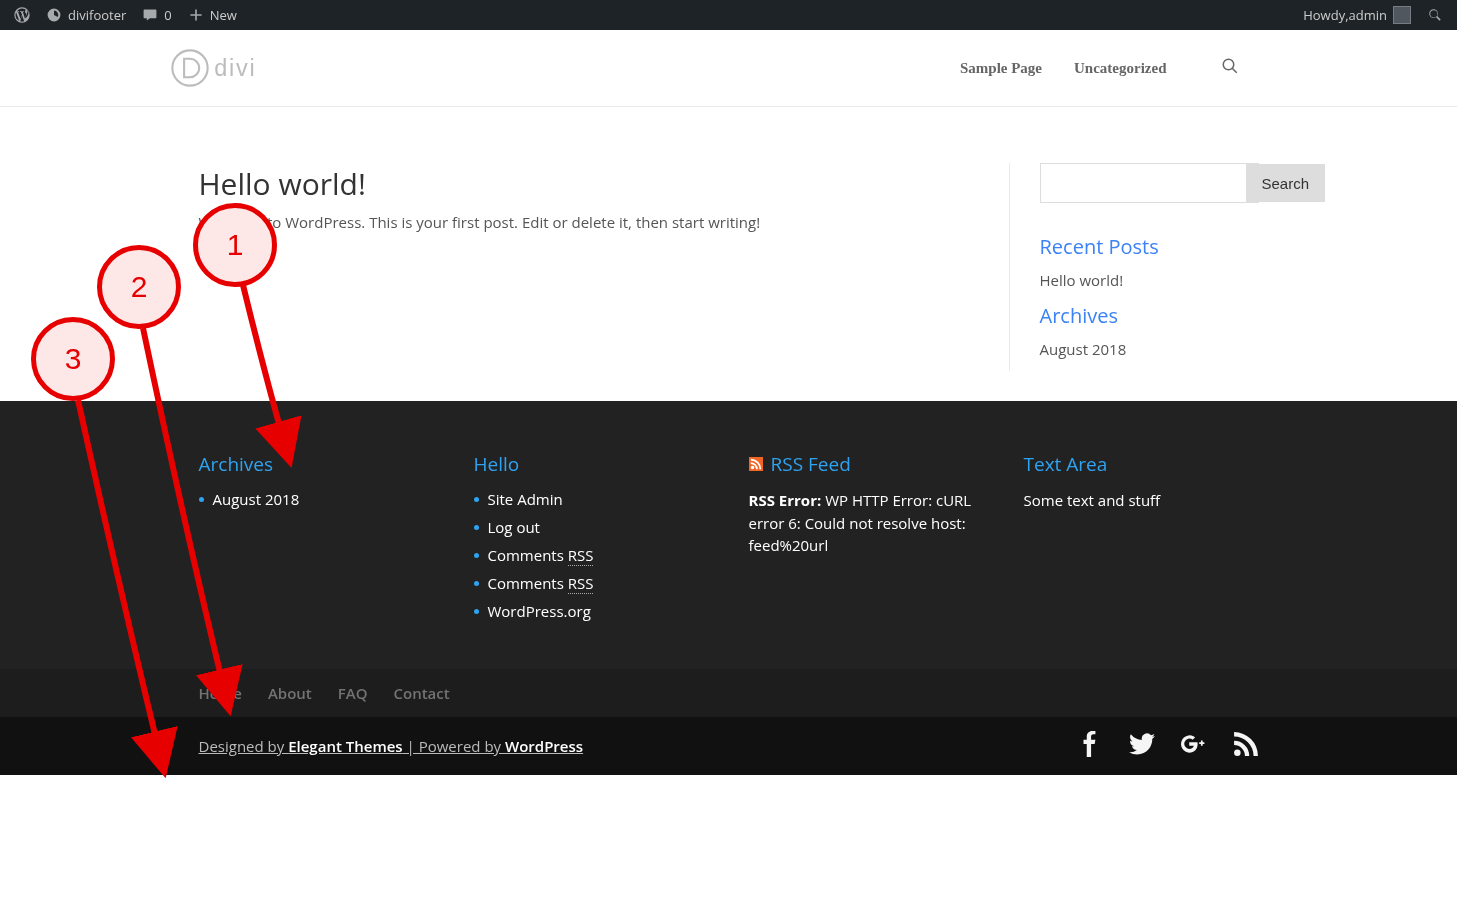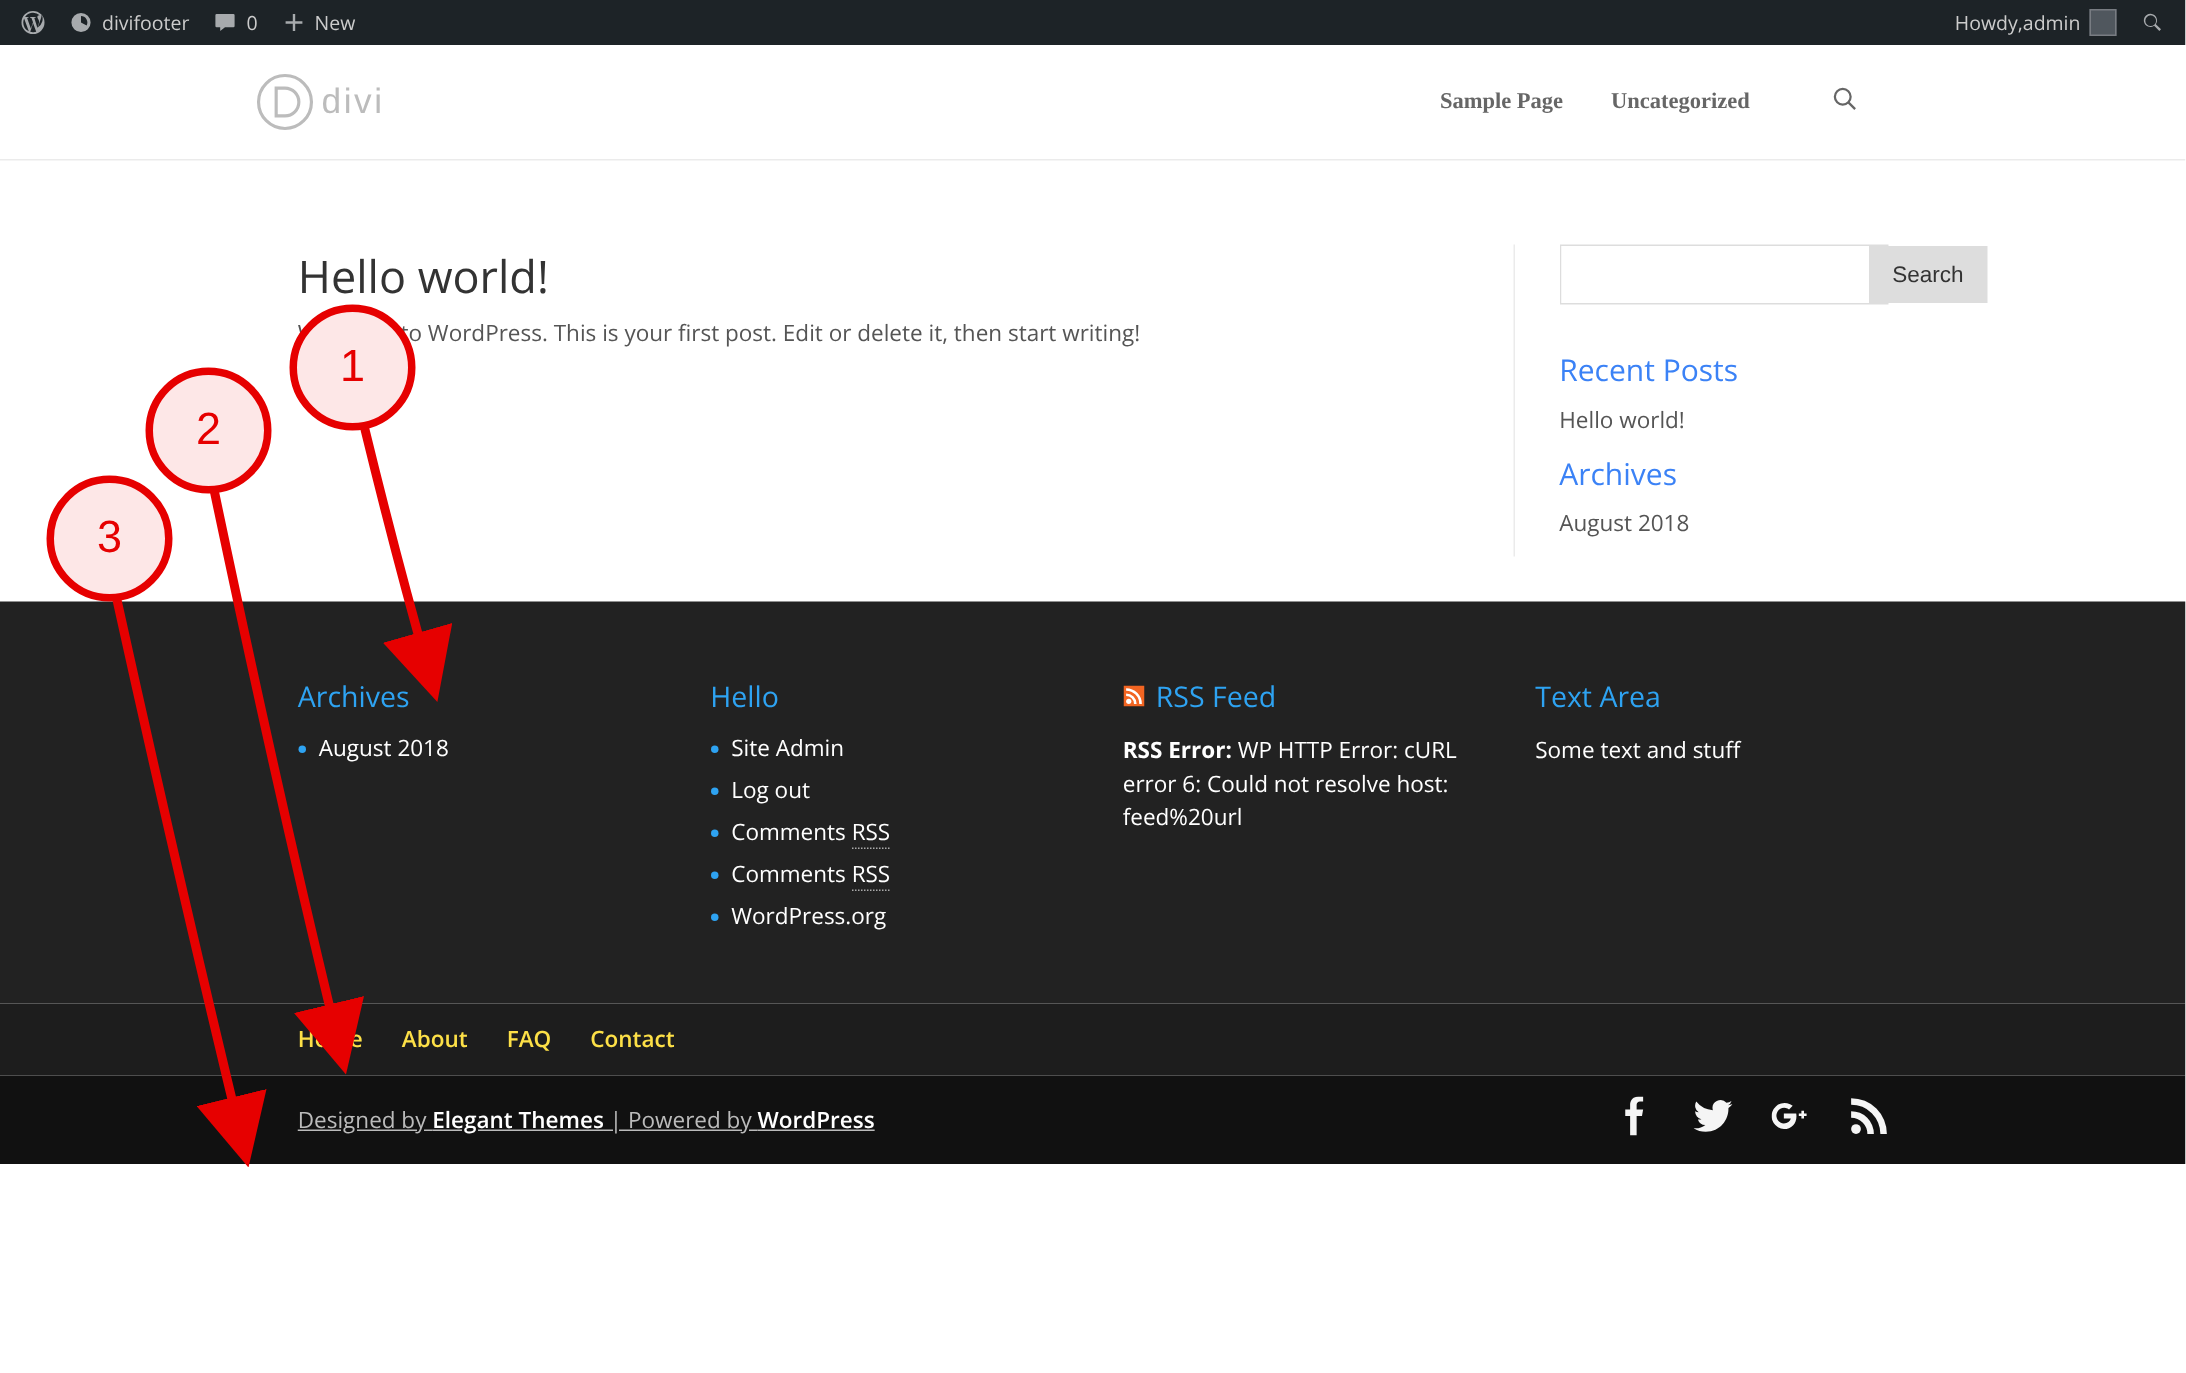--- a/index.html
+++ b/index.html
@@ -45,21 +45,21 @@
   .fw-col h4 svg { width:14px; height:14px; margin-right:8px; }
   .fw-col ul li { position:relative; padding-left:14px; margin-bottom:8px; color:#fff; font-size:15px; }
   .fw-col ul li::before { content:""; position:absolute; left:0; top:8px; width:5px; height:5px; border-radius:50%; background:#2ea3f2; }
   .fw-col p { color:#fff; font-size:15px; line-height:1.5; }
   .fw-col abbr { border-bottom:1px dotted #aaa; text-decoration:none; }
   .rss-err b { font-weight:700; }
 
   
   .bottom-nav { background:#1d1d1d; }
   .bottom-nav-inner { max-width:1080px; margin:0 auto; display:flex; padding:14px 10px; gap:26px; }
-  .bottom-nav a { color:#fde047; font-weight:600; font-size:15px; }
+  .bottom-nav a { color:#737373; font-weight:600; font-size:15px; }
 
   
   .credits { background:#111; color:#bbb; }
   .credits-inner { max-width:1080px; margin:0 auto; display:flex; align-items:center; justify-content:space-between; padding:14px 10px; font-size:15px;text-decoration:underline; }
   .credits-inner a { color:#fff; font-weight:600; }
   .social { display:flex; gap:26px; }
   .social svg { width:26px; height:26px; fill:#f5f5f5; }
 
   
   .annot { position:absolute; pointer-events:none; }

